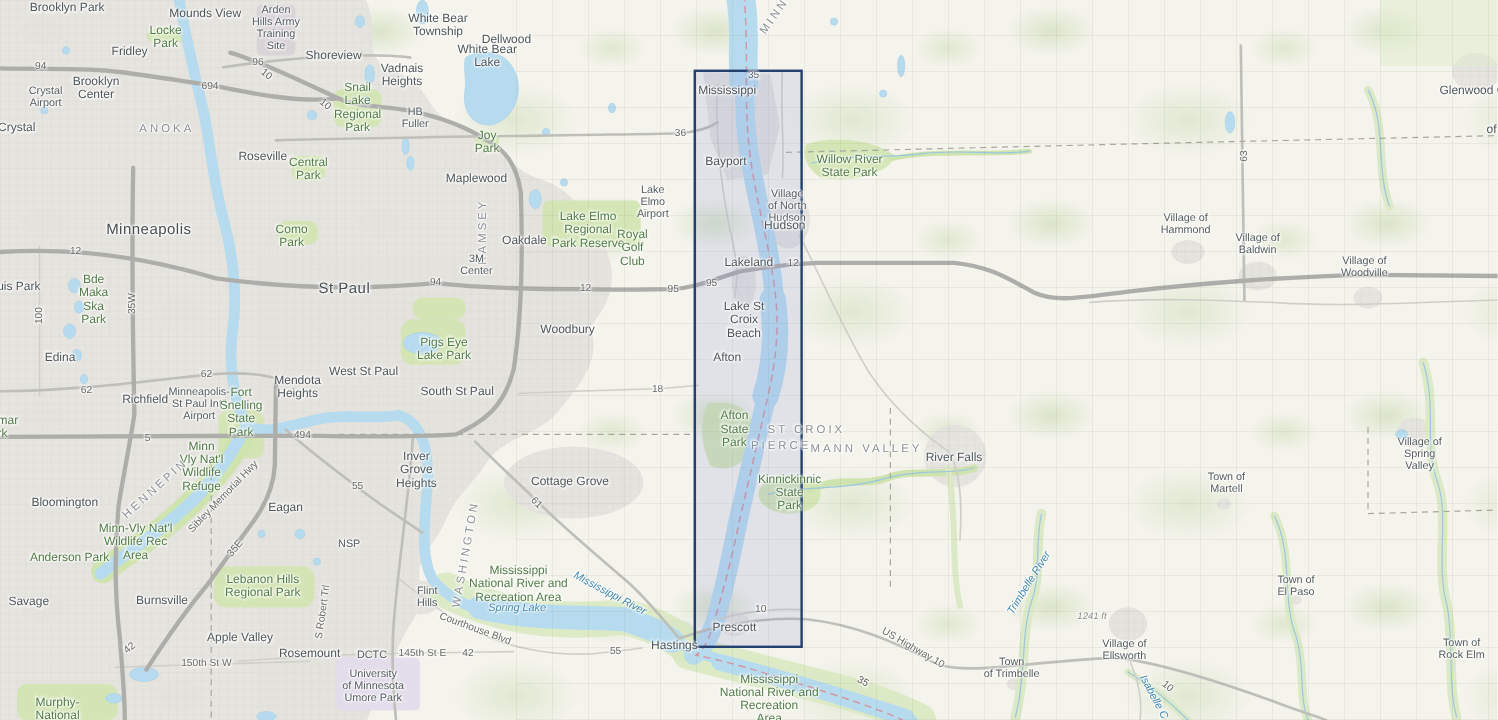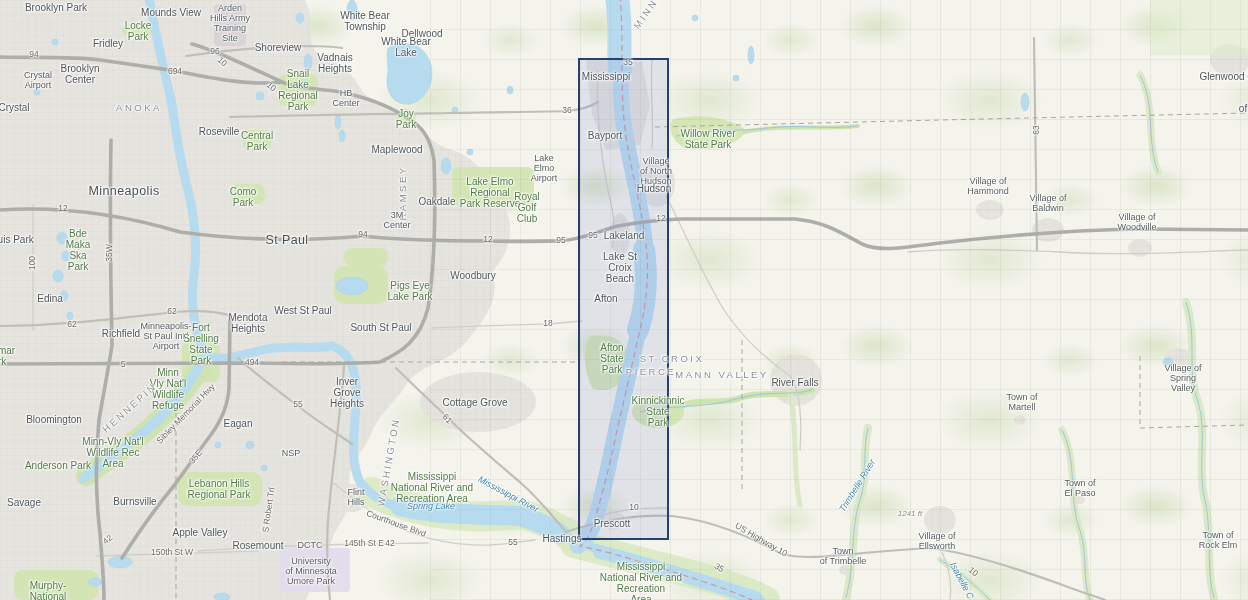--- a/index.html
+++ b/index.html
@@ -218,21 +218,21 @@
 Regional
 Park</span>
       <span class="lbl city" style="left: 365px; top: 21px; transform: translate(-50%, -50%);">White Bear
 Township</span>
       <span class="lbl city" style="left: 422px; top: 33px; transform: translate(-50%, -50%);">Dellwood</span>
       <span class="lbl city" style="left: 406px; top: 47px; transform: translate(-50%, -50%);">White Bear
 Lake</span>
       <span class="lbl city" style="left: 335px; top: 63px; transform: translate(-50%, -50%);">Vadnais
 Heights</span>
       <span class="lbl town" style="left: 346px; top: 99px; transform: translate(-50%, -50%);">HB
-Center</span>
+Fuller</span>
       <span class="lbl park" style="left: 406px; top: 119px; transform: translate(-50%, -50%);">Joy
 Park</span>
       <span class="lbl road" style="left: 34px; top: 55px; transform: translate(-50%, -50%);">94</span>
       <span class="lbl road" style="left: 175px; top: 72px; transform: translate(-50%, -50%); text-align: center;">694</span>
       <span class="lbl road" style="left: 215px; top: 52px; transform: translate(-50%, -50%);">96</span>
       <span class="lbl road" style="left: 222px; top: 62px; transform: translate(-50%, -50%) rotate(40deg);">10</span>
       <span class="lbl road" style="left: 271px; top: 87px; transform: translate(-50%, -50%) rotate(40deg);">10</span>
       <span class="lbl county" style="left: 646px; top: 14px; transform: translate(-50%, -50%) rotate(-55deg);">MINN</span>
       <span class="lbl road" style="left: 628px; top: 63px; transform: translate(-50%, -50%);">35</span>
       <span class="lbl road" style="left: 567px; top: 111px; transform: translate(-50%, -50%);">36</span>
@@ -271,23 +271,23 @@
       <span class="lbl park" style="left: 78px; top: 250px; transform: translate(-50%, -50%);">Bde
 Maka
 Ska
 Park</span>
       <span class="lbl city" style="left: 4px; top: 239px; transform: translate(-50%, -50%);">St Louis Park</span>
       <span class="lbl road" style="left: 363px; top: 235px; transform: translate(-50%, -50%);">94</span>
       <span class="lbl road" style="left: 488px; top: 240px; transform: translate(-50%, -50%);">12</span>
       <span class="lbl road" style="left: 561px; top: 241px; transform: translate(-50%, -50%);">95</span>
       <span class="lbl road" style="left: 593px; top: 236px; transform: translate(-50%, -50%);">95</span>
       <span class="lbl road" style="left: 661px; top: 219px; transform: translate(-50%, -50%);">12</span>
-      <span class="lbl city" style="left: 624px; top: 219px; transform: translate(-50%, -50%); margin-top: 16px;">Lakeland</span>
+      <span class="lbl city" style="left: 624px; top: 219px; transform: translate(-50%, -50%);">Lakeland</span>
       <span class="lbl city" style="left: 473px; top: 275px; transform: translate(-50%, -50%);">Woodbury</span>
-      <span class="lbl park" style="left: 370px; top: 291px; transform: translate(-50%, -50%); margin-left: 40px;">Pigs Eye
+      <span class="lbl park" style="left: 370px; top: 291px; transform: translate(-50%, -50%);">Pigs Eye
 Lake Park</span>
       <span class="lbl city" style="left: 620px; top: 267px; transform: translate(-50%, -50%);">Lake St
 Croix
 Beach</span>
       <span class="lbl city" style="left: 50px; top: 298px; transform: translate(-50%, -50%);">Edina</span>
       <span class="lbl road" style="left: 72px; top: 325px; transform: translate(-50%, -50%);">62</span>
       <span class="lbl road" style="left: 172px; top: 312px; transform: translate(-50%, -50%);">62</span>
       <span class="lbl city" style="left: 121px; top: 333px; transform: translate(-50%, -50%);">Richfield</span>
       <span class="lbl town" style="left: 166px; top: 337px; transform: translate(-50%, -50%);">Minneapolis-
 St Paul Int'l
@@ -340,21 +340,21 @@
       <span class="lbl park" style="left: 219px; top: 489px; transform: translate(-50%, -50%);">Lebanon Hills
 Regional Park</span>
       <span class="lbl city" style="left: 24px; top: 502px; transform: translate(-50%, -50%);">Savage</span>
       <span class="lbl city" style="left: 135px; top: 501px; transform: translate(-50%, -50%);">Burnsville</span>
       <span class="lbl city" style="left: 200px; top: 532px; transform: translate(-50%, -50%);">Apple Valley</span>
       <span class="lbl roadname" style="left: 269px; top: 510px; transform: translate(-50%, -50%) rotate(-82deg);">S Robert Trl</span>
       <span class="lbl park" style="left: 48px; top: 591px; transform: translate(-50%, -50%);">Murphy-
 National</span>
       <span class="lbl road" style="left: 108px; top: 540px; transform: translate(-50%, -50%) rotate(-40deg);">42</span>
       <span class="lbl roadname" style="left: 172px; top: 553px; transform: translate(-50%, -50%);">150th St W</span>
-      <span class="lbl roadname" style="left: 352px; top: 544px; transform: translate(-50%, -50%); margin-left: 12px;">145th St E</span>
+      <span class="lbl roadname" style="left: 352px; top: 544px; transform: translate(-50%, -50%);">145th St E</span>
       <span class="lbl road" style="left: 390px; top: 544px; transform: translate(-50%, -50%);">42</span>
       <span class="lbl city" style="left: 258px; top: 545px; transform: translate(-50%, -50%);">Rosemount</span>
       <span class="lbl town" style="left: 310px; top: 546px; transform: translate(-50%, -50%);">DCTC</span>
       <span class="lbl town" style="left: 311px; top: 572px; transform: translate(-50%, -50%);">University
 of Minnesota
 Umore Park</span>
       <span class="lbl town" style="left: 356px; top: 498px; transform: translate(-50%, -50%);">Flint
 Hills</span>
       <span class="lbl roadname" style="left: 396px; top: 524px; transform: translate(-50%, -50%) rotate(20deg);">Courthouse Blvd</span>
       <span class="lbl road" style="left: 513px; top: 543px; transform: translate(-50%, -50%);">55</span>

